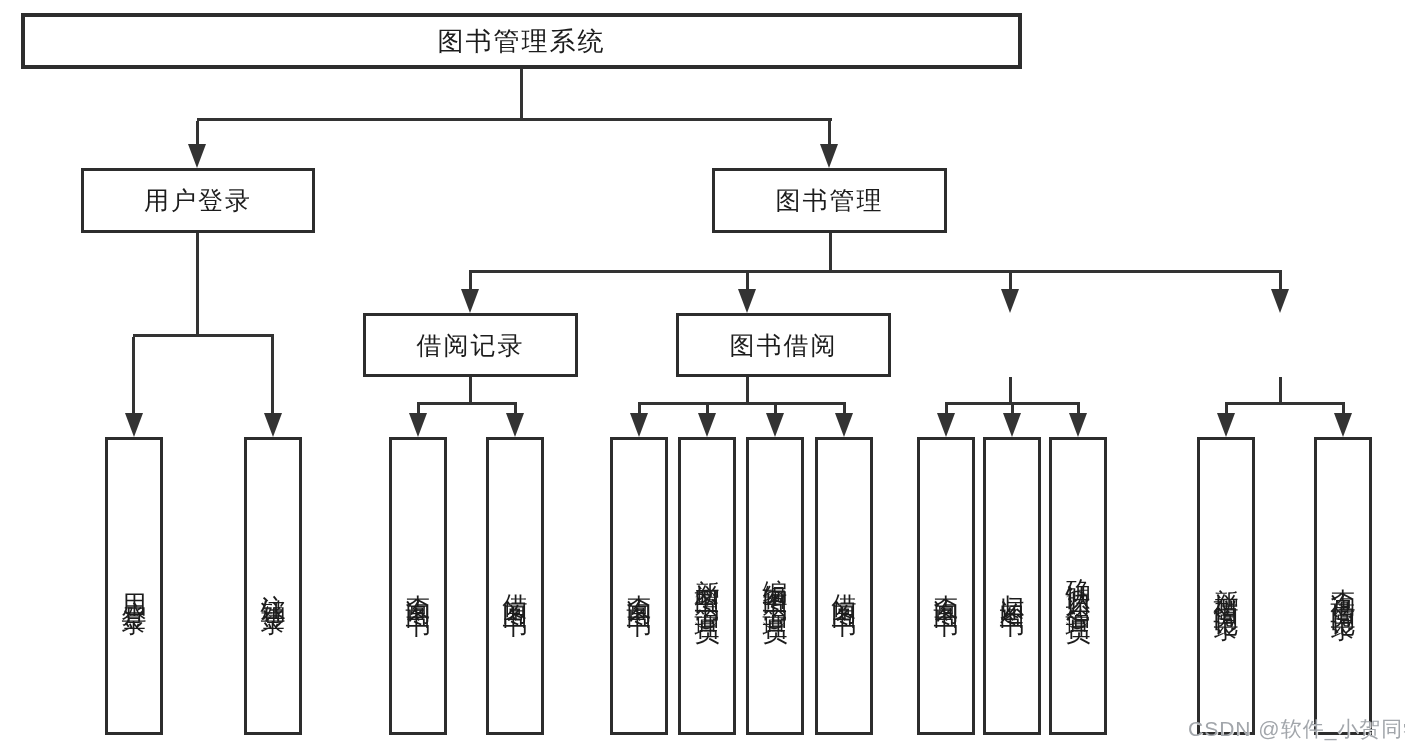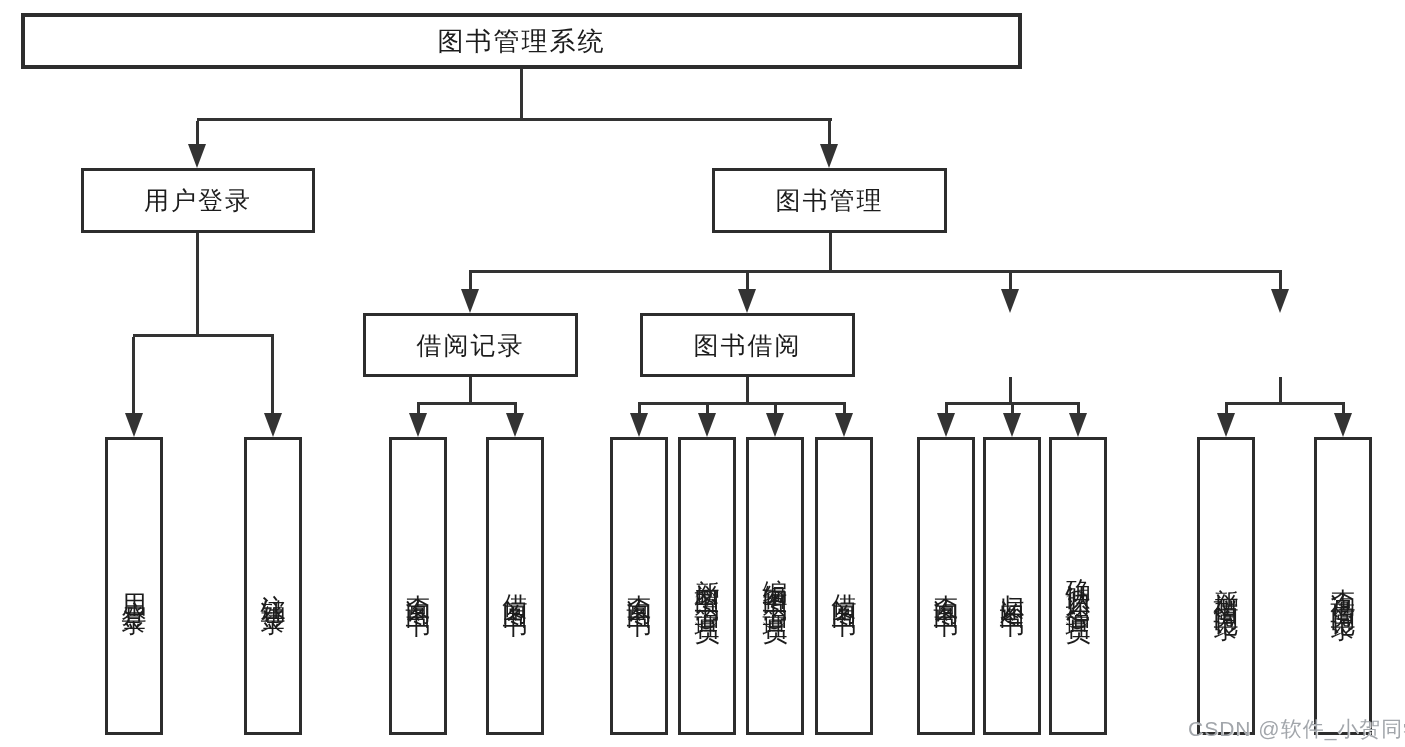--- a/index.html
+++ b/index.html
@@ -62,21 +62,21 @@
   <div class="ln v" style="left:469px;top:273px;height:18px"></div>
   <div class="arrow" style="left:461px;top:289px"></div>
   <div class="ln v" style="left:746px;top:273px;height:18px"></div>
   <div class="arrow" style="left:738px;top:289px"></div>
   <div class="ln v" style="left:1009px;top:273px;height:18px"></div>
   <div class="arrow" style="left:1001px;top:289px"></div>
   <div class="ln v" style="left:1279px;top:273px;height:18px"></div>
   <div class="arrow" style="left:1271px;top:289px"></div>
 
   <div class="box" style="left:363px;top:313px;width:215px;height:64px">借阅记录</div>
-  <div class="box" style="left:640px;top:313px;width:215px;height:64px">图书借阅</div>
+  <div class="box" style="left:676px;top:313px;width:215px;height:64px">图书借阅</div>
 
   <div class="ln v" style="left:469px;top:377px;height:28px"></div>
   <div class="ln h" style="left:417px;top:402px;width:100px"></div>
   <div class="ln v" style="left:417px;top:405px;height:10px"></div>
   <div class="arrow" style="left:409px;top:413px"></div>
   <div class="ln v" style="left:514px;top:405px;height:10px"></div>
   <div class="arrow" style="left:506px;top:413px"></div>
 
   <div class="ln v" style="left:746px;top:377px;height:28px"></div>
   <div class="ln h" style="left:638px;top:402px;width:208px"></div>

